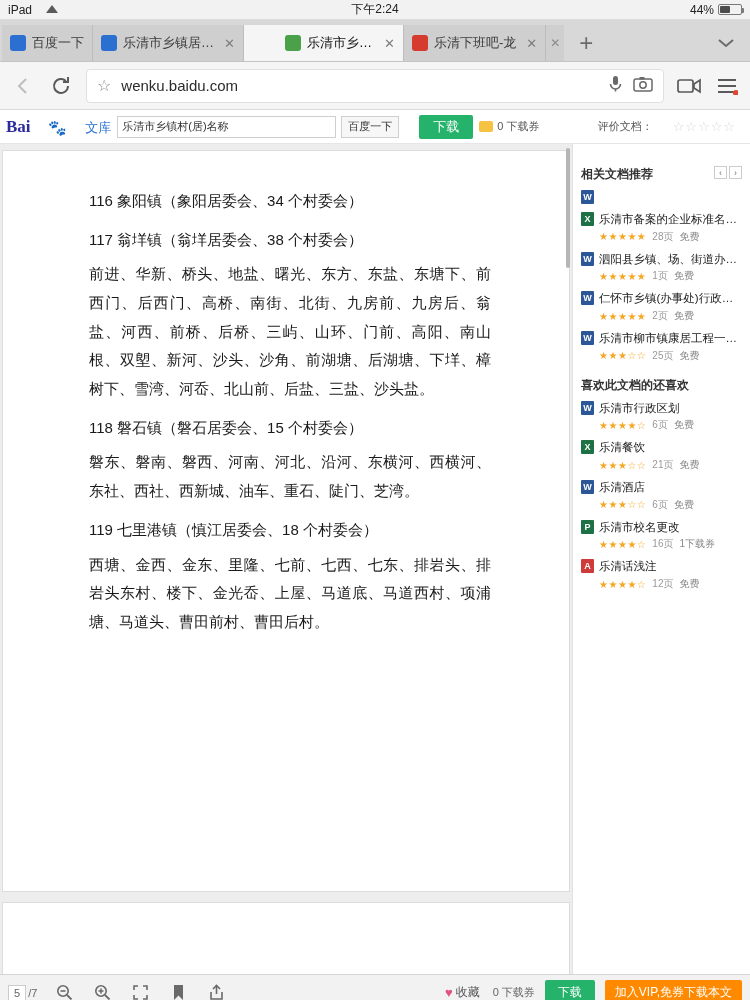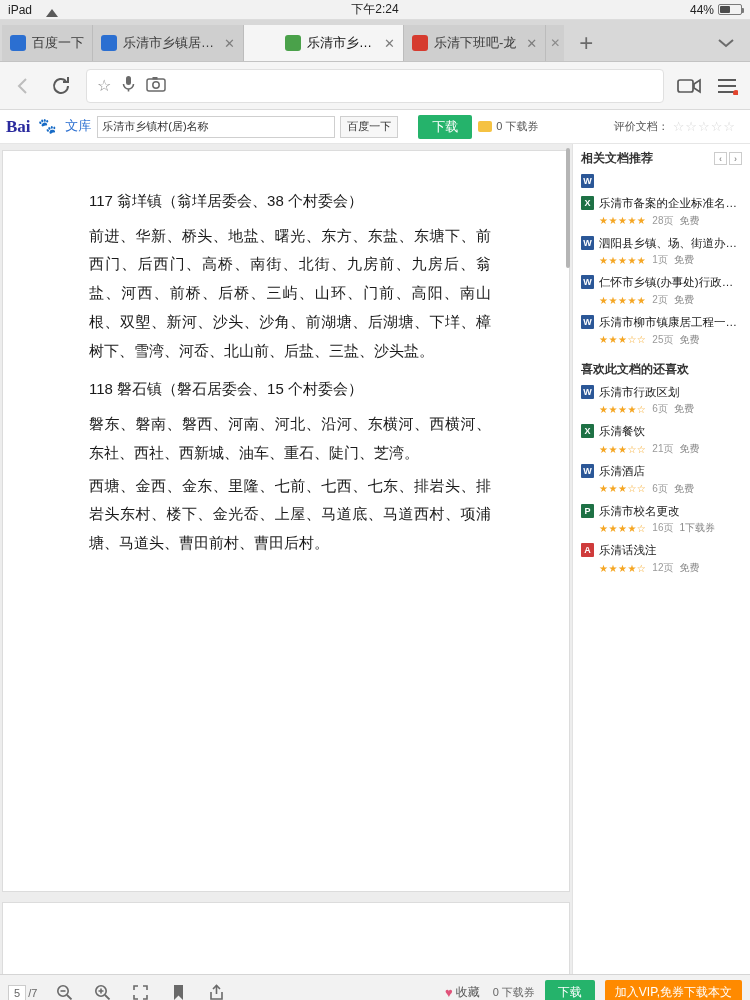--- a/index.html
+++ b/index.html
@@ -9,21 +9,21 @@
     overflow: hidden;
     font-family: "Liberation Sans", sans-serif;
     background: #e9e9e9;
   }
   
   .statusbar {
     height: 20px; background: #f2f2f2; border-bottom: 1px solid #dcdcdc;
     display: flex; align-items: center; font-size: 12px; color: #222;
     padding: 0 8px; position: relative;
   }
-  .sb-left { display: flex; align-items: flex-end; gap: 14px; }
+  .sb-left { display: flex; align-items: flex-start; gap: 14px; }
   .sb-center { position: absolute; left: 0; right: 0; text-align: center; font-size: 12px; }
   .sb-right { margin-left: auto; display: flex; align-items: center; gap: 4px; z-index: 2;}
   .wifi-ico { width: 13px; height: 10px; position: relative; display:inline-block;}
   .wifi-ico::before{
     content:""; position:absolute; left:0; top:2px; width:0;height:0;
     border-left:6px solid transparent;border-right:6px solid transparent;border-bottom:8px solid #5a5a5a;
   }
   .batt {
     width: 24px; height: 11px; border: 1px solid #7a7a7a; border-radius: 2px;
     position: relative; display: inline-block;
@@ -64,56 +64,56 @@
     display: flex; align-items: center; padding: 0 10px; gap: 10px;
   }
   .omnibox .url { font-size: 15px; color: #2b2b2b; flex: 1; }
   .star { color: #8a8a8a; font-size: 16px; }
 
   
   .wkheader {
     height: 34px; background: #fff; border-bottom: 1px solid #e6e6e6;
     display: flex; align-items: center; padding: 0 6px; gap: 6px; font-size: 12px;
   }
-  .logo { display: flex; align-items: flex-start; gap: 8px; }
+  .logo { display: flex; align-items: flex-end; gap: 18px; }
   .logo .bd { font-size: 17px; font-weight: bold; color: #2b2b9e; font-family: "Liberation Serif", serif;}
   .logo .paw { color: #d93b3b; font-size: 15px; }
   .logo .wk { font-size: 13px; color: #2b6fd1; }
   .wk-search {
-    width: 238px; height: 22px; border: 1px solid #cfcfcf; background: #fff;
+    width: 219px; height: 22px; border: 1px solid #cfcfcf; background: #fff;
     display: flex; align-items: center; font-size: 11px; color: #333; padding: 0 4px;
   }
   .wk-btn {
     height: 22px; border: 1px solid #cfcfcf; background: #f7f7f7; font-size: 11px;
     display: flex; align-items: center; padding: 0 6px; color: #333; margin-left: -1px;
   }
   .dl-btn {
     background: #25b36b; color: #fff; font-size: 13px; height: 24px; width: 54px;
     display: flex; align-items: center; justify-content: center; border-radius: 2px; margin-left: 14px;
   }
   .coupon { display: flex; align-items: center; gap: 4px; font-size: 11px; color: #555; }
   .coupon .cico { width: 14px; height: 11px; background: #f5c242; border-radius: 2px; display:inline-block;}
-  .rate { margin-left: auto; display: flex; align-items: center; gap: 4px; font-size: 11px; color: #555; padding-right: 8px;}
+  .rate { margin-left: auto; display: flex; align-items: center; gap: 20px; font-size: 11px; color: #555; padding-right: 8px;}
   .stars { color: #d8d8d8; font-size: 13px; letter-spacing: 1px; }
 
   
   .content { display: flex; height: 830px; background: #ededed; }
   .docarea { width: 572px; background: #ededed; padding: 6px 0 0 0; overflow: hidden; position: relative;}
   .page {
     background: #fff; margin: 0 2px 10px 2px; padding: 26px 78px 18px 86px;
     border: 1px solid #dcdcdc;
   }
   .page.p1 { height: 742px; }
   .page.p2 { height: 212px; padding-top: 96px; }
   .doc-h { font-size: 15px; color: #1a1a1a; margin: 10px 0 6px; line-height: 1.9; }
   .doc-p { font-size: 15px; color: #1a1a1a; line-height: 1.92; margin: 0 0 4px; text-align: justify; }
 
   
   .sidebar { width: 178px; background: #fff; border-left: 1px solid #e2e2e2; padding: 6px 8px; }
-  .side-h { display: flex; align-items: center; font-size: 12px; color: #333; font-weight: bold; margin: 0 0 6px;}
+  .side-h { display: flex; font-size: 12px; color: #333; font-weight: bold; margin: 16px 0 6px;}
   .side-h .arrows { margin-left: auto; display: flex; gap: 2px; }
   .side-h .arrows span { border: 1px solid #ccc; width: 13px; height: 13px; font-size: 9px; color: #999; display: flex; align-items: center; justify-content: center;}
   .srow { display: flex; gap: 5px; margin-bottom: 7px; }
   .ftype {
     width: 13px; height: 14px; flex: 0 0 13px; font-size: 9px; color: #fff; font-weight: bold;
     display: flex; align-items: center; justify-content: center; border-radius: 1px; margin-top: 1px;
   }
   .ft-w { background: #2b5797; }
   .ft-x { background: #1e7145; }
   .ft-pdf { background: #cf3b3b; }
@@ -192,20 +192,21 @@
       </svg>
   </div>
   <div class="nav-ico">
     <svg width="22" height="22" viewBox="0 0 22 22">
         <path d="M18 11a7 7 0 1 1-2.1-5" stroke="#5a5a5a" stroke-width="2" fill="none"></path>
         <path d="M18 2 L18 7 L13 7" stroke="#5a5a5a" stroke-width="2" fill="none"></path>
       </svg>
   </div>
   <div class="omnibox">
     <span class="star">☆</span>
+    <span class="url">wenku.baidu.com</span>
     <span>
       <svg width="15" height="19" viewBox="0 0 15 19">
           <rect x="5" y="2" width="5" height="9" rx="2.5" fill="#6a6a6a"></rect>
           <path d="M2.5 10a5 5 0 0 0 10 0" stroke="#6a6a6a" stroke-width="1.6" fill="none"></path>
           <path d="M7.5 15 v2.5" stroke="#6a6a6a" stroke-width="1.6"></path>
         </svg>
     </span>
     <span>
       <svg width="20" height="16" viewBox="0 0 20 16">
           <rect x="1" y="3" width="18" height="12" rx="2" stroke="#6a6a6a" stroke-width="1.5" fill="none"></rect>
@@ -243,24 +244,26 @@
   </div>
   <div class="rate">
     <span>评价文档：</span>
     <span class="stars">☆☆☆☆☆</span>
   </div>
 </div>
 
 <div class="content">
   <div class="docarea">
     <div class="page p1">
+      <div class="doc-h">116 象阳镇（象阳居委会、34 个村委会）</div>
       <div class="doc-h">117 翁垟镇（翁垟居委会、38 个村委会）</div>
       <div class="doc-p">前进、华新、桥头、地盐、曙光、东方、东盐、东塘下、前西门、后西门、高桥、南街、北街、九房前、九房后、翁盐、河西、前桥、后桥、三屿、山环、门前、高阳、南山根、双塱、新河、沙头、沙角、前湖塘、后湖塘、下垟、樟树下、雪湾、河岙、北山前、后盐、三盐、沙头盐。</div>
       <div class="doc-h">118 磐石镇（磐石居委会、15 个村委会）</div>
       <div class="doc-p">磐东、磐南、磐西、河南、河北、沿河、东横河、西横河、东社、西社、西新城、油车、重石、陡门、芝湾。</div>
+      <div class="doc-h">119 七里港镇（慎江居委会、18 个村委会）</div>
       <div class="doc-p">西塘、金西、金东、里隆、七前、七西、七东、排岩头、排岩头东村、楼下、金光岙、上屋、马道底、马道西村、项浦塘、马道头、曹田前村、曹田后村。</div>
     </div>
     <div class="page p2">
       
       
     </div>
     <div class="scrollbar"></div>
   </div>
 
   <div class="sidebar">

